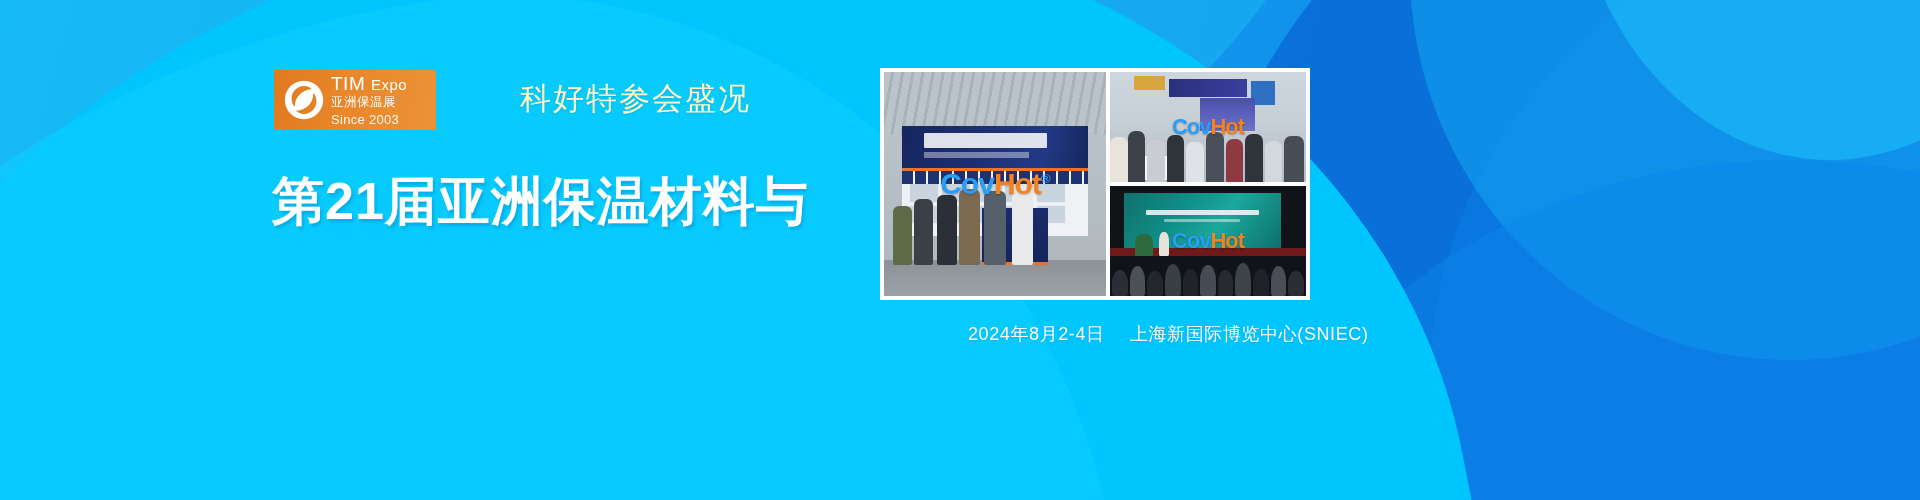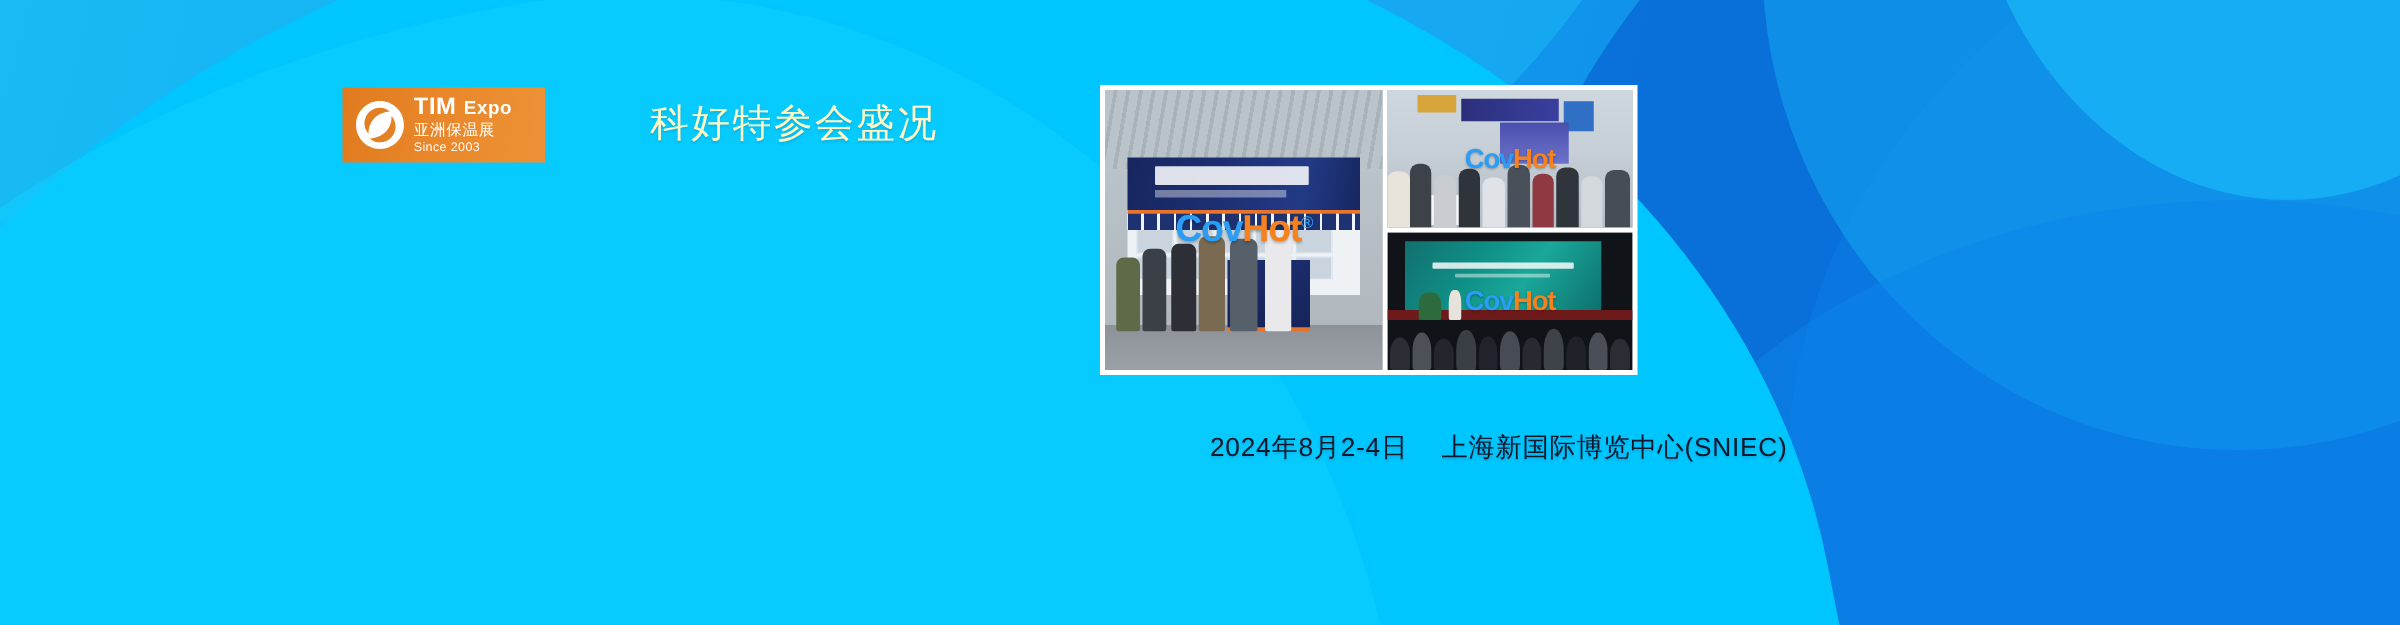--- a/index.html
+++ b/index.html
@@ -83,46 +83,45 @@
   
   .logo-box{
     position:absolute;left:274px;top:70px;width:162px;height:60px;
     background:linear-gradient(100deg,#e07a1f 0%,#e9872a 45%,#ec9236 100%);
     display:flex;align-items:center;
   }
   .logo-mark{
     width:46px;height:46px;margin-left:7px;flex:none;position:relative;
   }
   .logo-text{margin-left:4px;color:#fff;line-height:1;}
-  .logo-title{font-size:19px;font-weight:700;letter-spacing:.5px;}
+  .logo-title{font-size:19px;font-weight:400;letter-spacing:.5px;}
   .logo-title .sub{font-size:15px;}
   .logo-cn{font-size:12.5px;margin-top:3px;font-weight:400;letter-spacing:.5px;}
-  .logo-since{font-size:10px;margin-top:4px;letter-spacing:.3px;opacity:.95;}
+  .logo-since{font-size:13px;margin-top:4px;letter-spacing:.3px;opacity:.95;}
 
   
   .subtitle{
     position:absolute;left:506px;top:78px;
     color:#fef9c3;font-size:31px;letter-spacing:2px;
     font-family:"Liberation Sans","DejaVu Sans",sans-serif;
     text-shadow:0 1px 2px rgba(0,60,120,.18);
     margin-left:14px;
   }
   .headline{
     position:absolute;left:272px;top:165px;
     color:#ffffff;font-weight:700;
     font-size:52px;line-height:73px;letter-spacing:1px;
     text-shadow:2px 3px 3px rgba(0,70,140,.22);
   }
   .headline div{white-space:nowrap;}
 
   .datebar{
     position:absolute;left:968px;top:322px;
-    color:#0f172a;font-size:21px;letter-spacing:.6px;
+    color:#ffffff;font-size:18px;letter-spacing:.6px;
     text-shadow:0 1px 2px rgba(0,60,120,.2);
-    margin-top:22px;
   }
   .datebar .gap{display:inline-block;width:14px;}
 
   
   .collage{
     position:absolute;left:880px;top:68px;width:430px;height:232px;
     background:#ffffff;padding:4px;box-sizing:border-box;
     display:flex;gap:4px;
   }
   .photo{position:relative;overflow:hidden;background:#9aa3aa;}
@@ -224,20 +223,21 @@
         <span class="sub">Expo</span>
       </div>
       <div class="logo-cn">亚洲保温展</div>
       <div class="logo-since">Since 2003</div>
     </div>
   </div>
 
   <div class="subtitle">科好特参会盛况</div>
 
   <div class="headline">
+    <div>第21届亚洲保温材料与</div>
   </div>
 
   <div class="datebar">
     <span>2024年8月2-4日</span>
     <span class="gap"></span>
     <span>上海新国际博览中心(SNIEC)</span>
   </div>
 
   <div class="collage">
 

